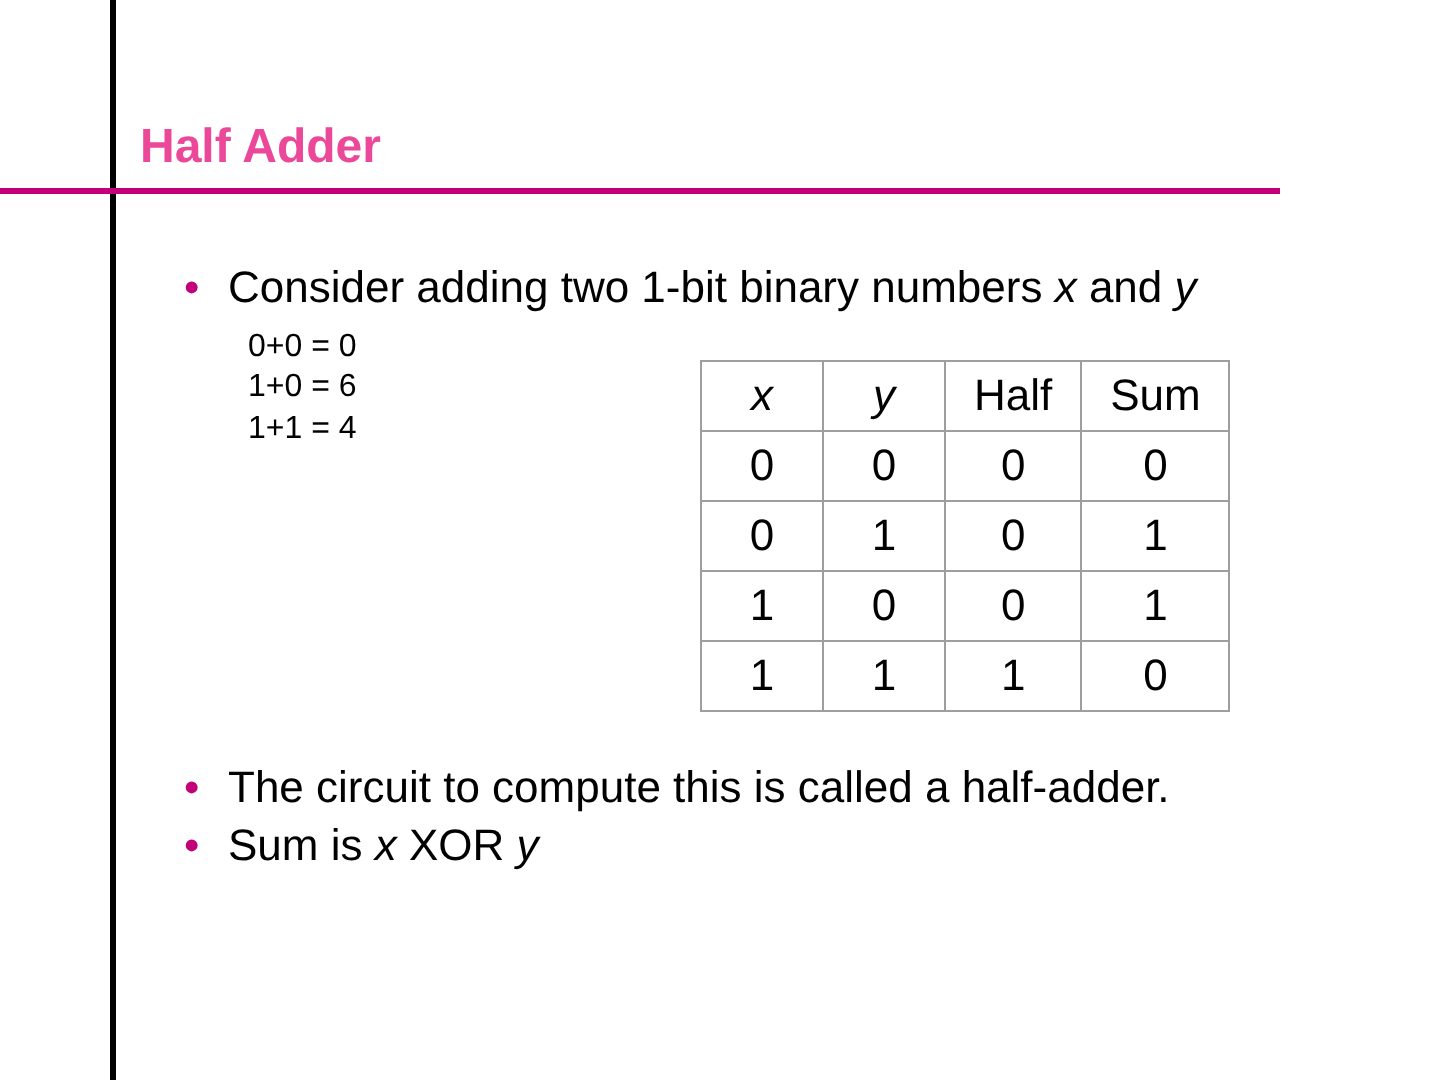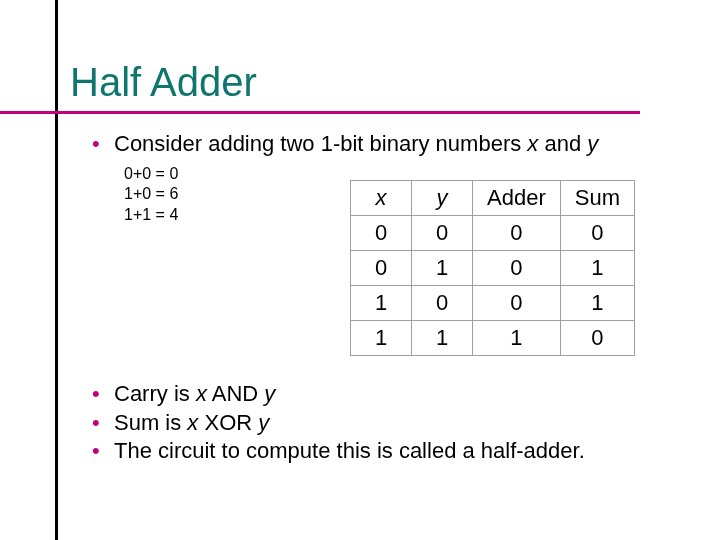--- a/index.html
+++ b/index.html
@@ -17,24 +17,24 @@
     width: 720px;
     height: 540px;
     box-sizing: border-box;
   }
   .title-block {
     position: absolute;
     left: 70px;
     top: 60px;
   }
   .title {
-    font-size: 40px;
-    color: #0f766e;
+    font-size: 24px;
+    color: #ec4899;
     margin: 0 0 6px 0;
-    font-weight: normal;
+    font-weight: bold;
   }
   .rule-magenta {
     width: 640px;
     height: 3px;
     background: #c3007a;
     margin-left: -70px;
   }
   .rule-black {
     position: absolute;
     left: 55px;
@@ -138,21 +138,21 @@
         <li>1+1 = 4</li>
       </ul>
     </li>
   </ul>
 
   <table class="truth">
     <tbody>
         <tr>
       <th class="var">x</th>
       <th class="var">y</th>
-      <th>Adder</th>
+      <th>Half</th>
       <th>Sum</th>
     </tr>
     <tr>
       <td>0</td>
       <td>0</td>
       <td>0</td>
       <td>0</td>
     </tr>
     <tr>
       <td>0</td>
@@ -169,21 +169,18 @@
     <tr>
       <td>1</td>
       <td>1</td>
       <td>1</td>
       <td>0</td>
     </tr>
   </tbody>
     </table>
 
   <ul class="lower-block">
-    <li>
-      <span>Carry is </span><span class="italic">x</span><span> AND </span><span class="italic">y</span>
-    </li>
+    <li>The circuit to compute this is called a half-adder.</li>
     <li>
       <span>Sum is </span><span class="italic">x</span><span> XOR </span><span class="italic">y</span>
     </li>
-    <li>The circuit to compute this is called a half-adder.</li>
   </ul>
 </div>
 
 </body></html>

